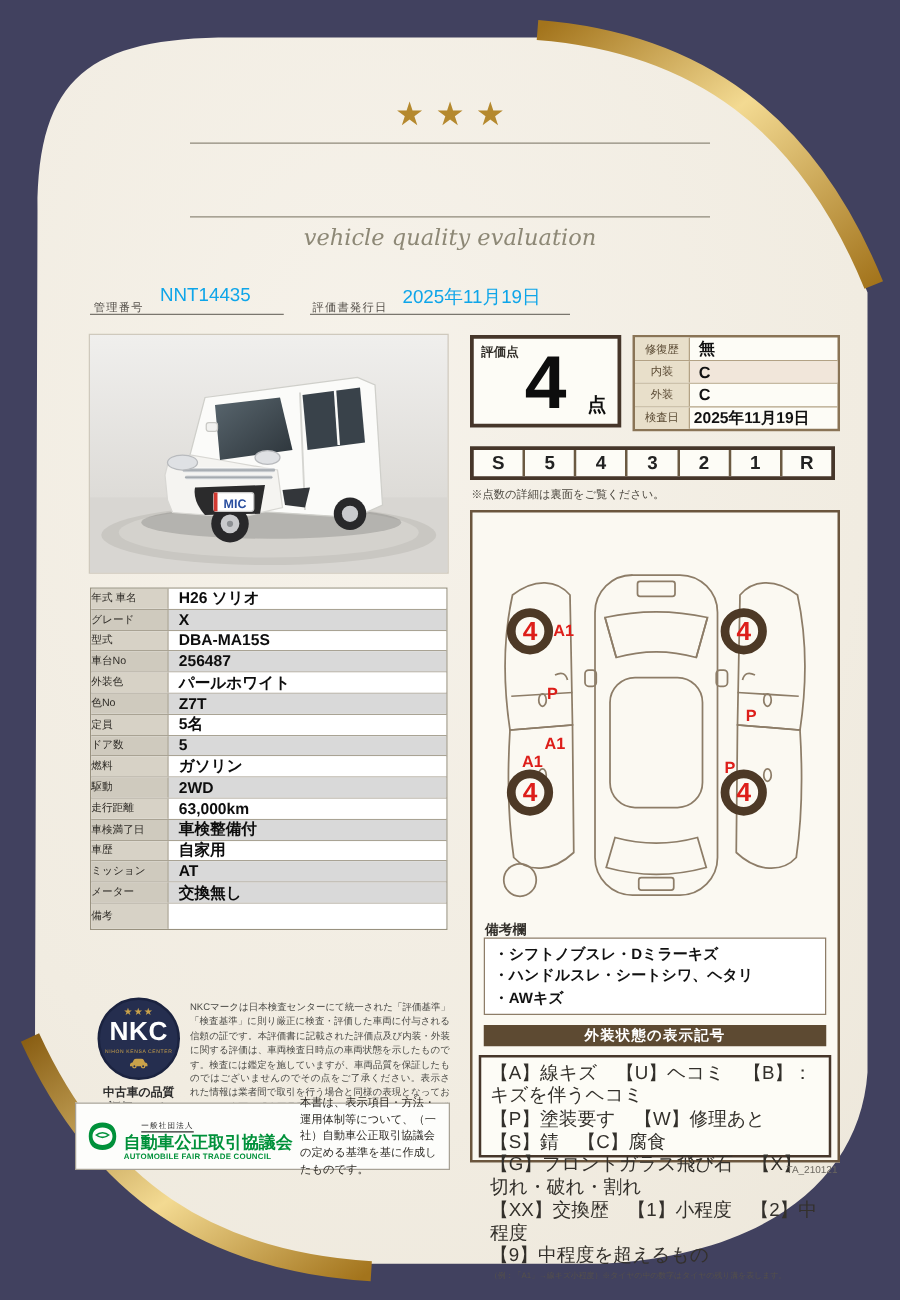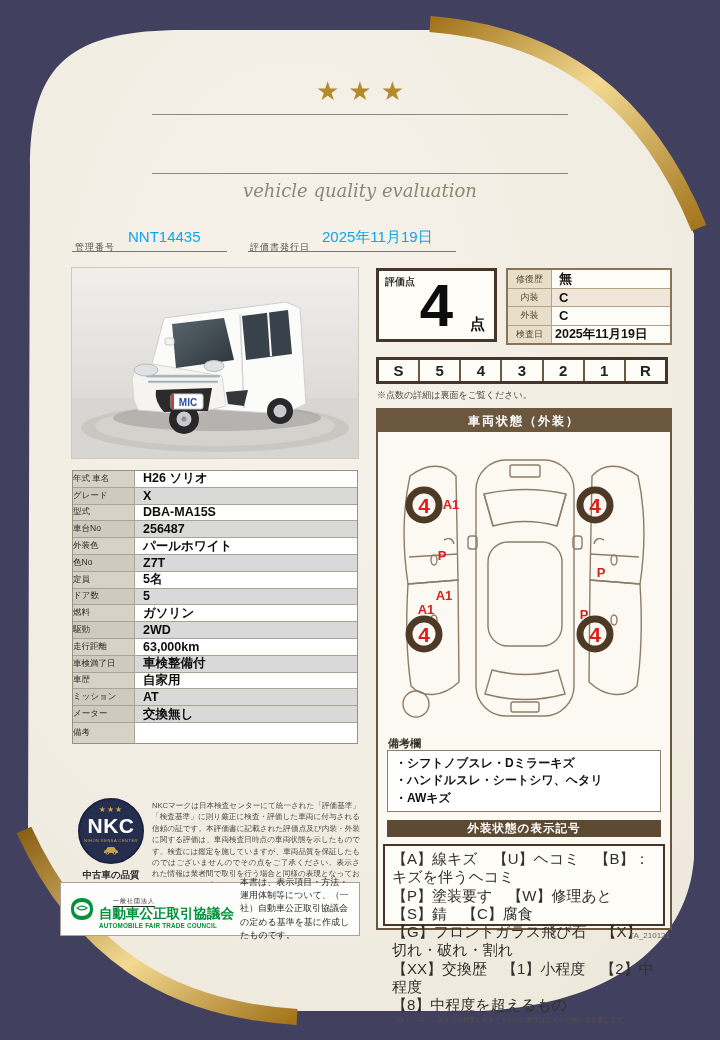--- a/index.html
+++ b/index.html
@@ -318,21 +318,20 @@
       <div class="ftc-texts">
         <div class="ftc-type">一般社団法人</div>
         <div class="ftc-name">自動車公正取引協議会</div>
         <div class="ftc-en">AUTOMOBILE FAIR TRADE COUNCIL</div>
       </div>
     </div>
     <div class="ftc-note">本書は、表示項目・方法・運用体制等について、（一社）自動車公正取引協議会の定める基準を基に作成したものです。</div>
   </div>
 
   <div class="abs panel">
-    <div class="panel-header">車両状態（外装）</div>
 
     <div class="diagram">
       <svg width="292" height="300" viewBox="0 0 292 300">
         <g fill="none" stroke="#8d7d68" stroke-width="1.4">
 
           <rect x="98" y="28" width="98" height="256" rx="30"></rect>
           <rect x="132" y="33" width="30" height="12" rx="2"></rect>
           <path d="M 106,62 Q 147,53 188,62 L 179,94 Q 147,85 115,94 Z"></path>
           <path d="M 106,62 L 115,94"></path>
             <path d="M 188,62 L 179,94"></path>
@@ -385,20 +384,20 @@
       <div>・ハンドルスレ・シートシワ、ヘタリ</div>
       <div>・AWキズ</div>
     </div>
 
     <div class="legend-bar">外装状態の表示記号</div>
     <div class="legend-box">
       <div class="ll">【A】線キズ　【U】ヘコミ　【B】：キズを伴うヘコミ</div>
       <div class="ll">【P】塗装要す　【W】修理あと　【S】錆　【C】腐食</div>
       <div class="ll">【G】フロントガラス飛び石　【X】切れ・破れ・割れ</div>
       <div class="ll">【XX】交換歴　【1】小程度　【2】中程度</div>
-      <div class="ll">【8】中程度を超えるもの</div>
+      <div class="ll">【9】中程度を超えるもの</div>
       <div class="note">（例：「A1」→線キズ小程度）※タイヤの中の数字はタイヤの残り溝を表します。</div>
     </div>
   </div>
 
   <div class="abs doc-code">TA_210121</div>
 
 </div>
 
 </body></html>

